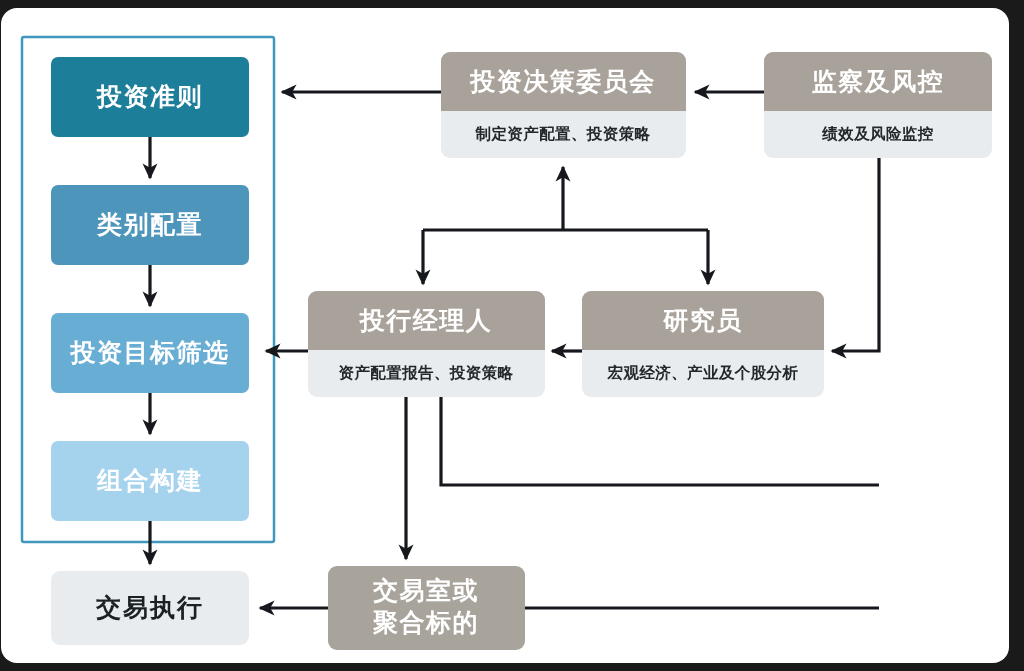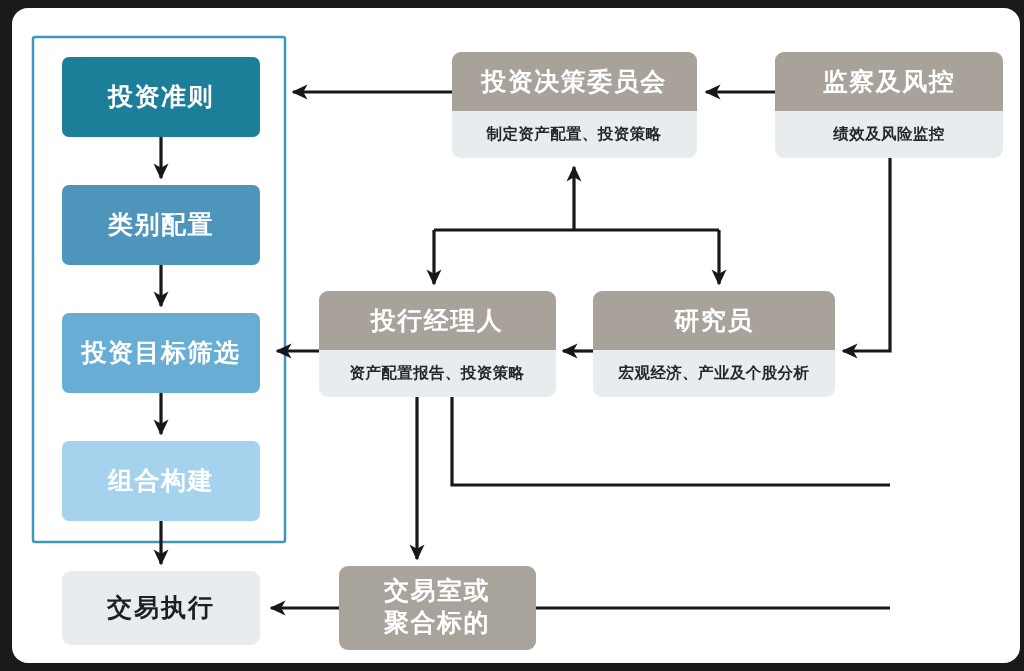--- a/index.html
+++ b/index.html
@@ -6,21 +6,21 @@
     margin: 0;
     padding: 0;
     background: #1a1a1a;
     width: 1024px;
     height: 671px;
     overflow: hidden;
     font-family: "DejaVu Sans", "Liberation Sans", sans-serif;
   }
   #card {
     position: absolute;
-    left: 12px;
+    left: 1px;
     top: 8px;
     width: 1008px;
     height: 655px;
     background: #ffffff;
     border-radius: 16px;
     overflow: hidden;
   }
   #stage {
     position: absolute;
     left: 0;

